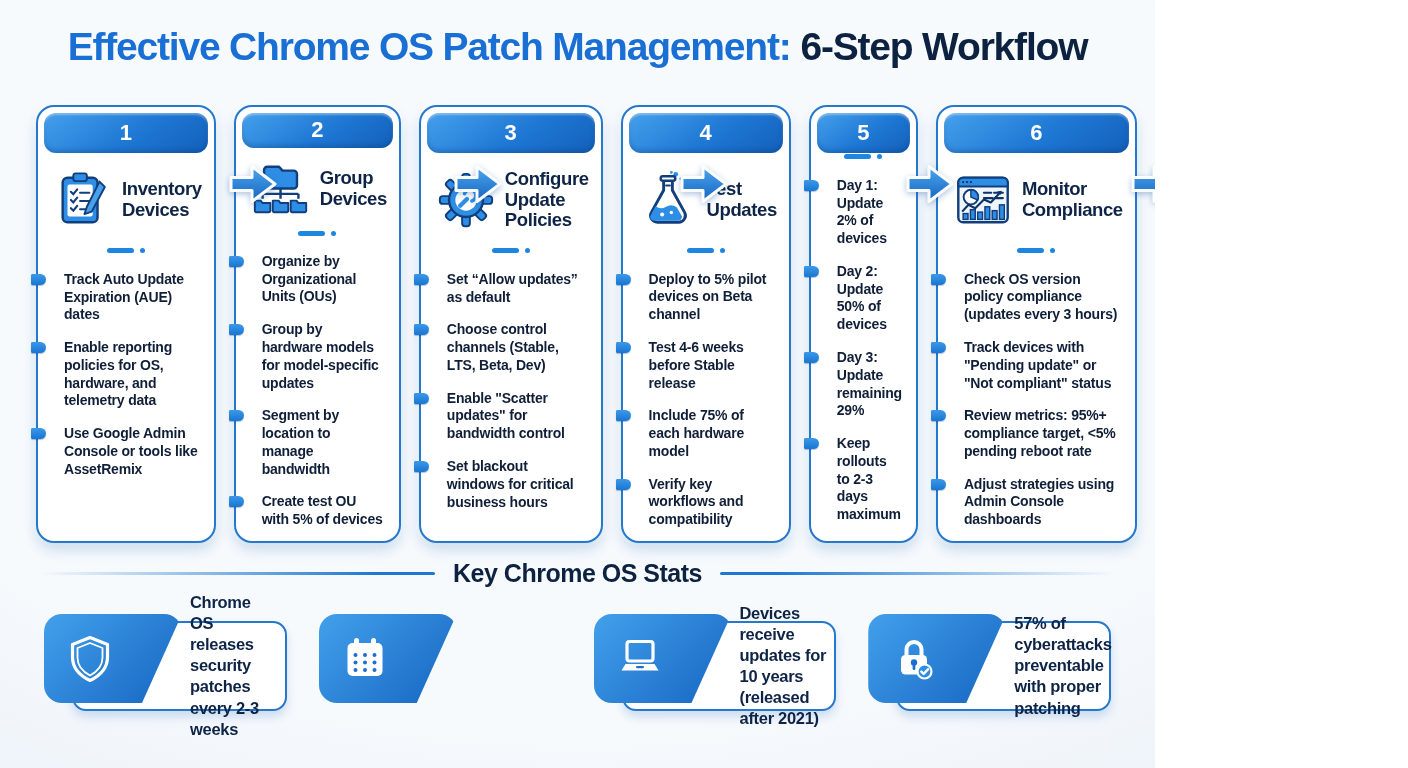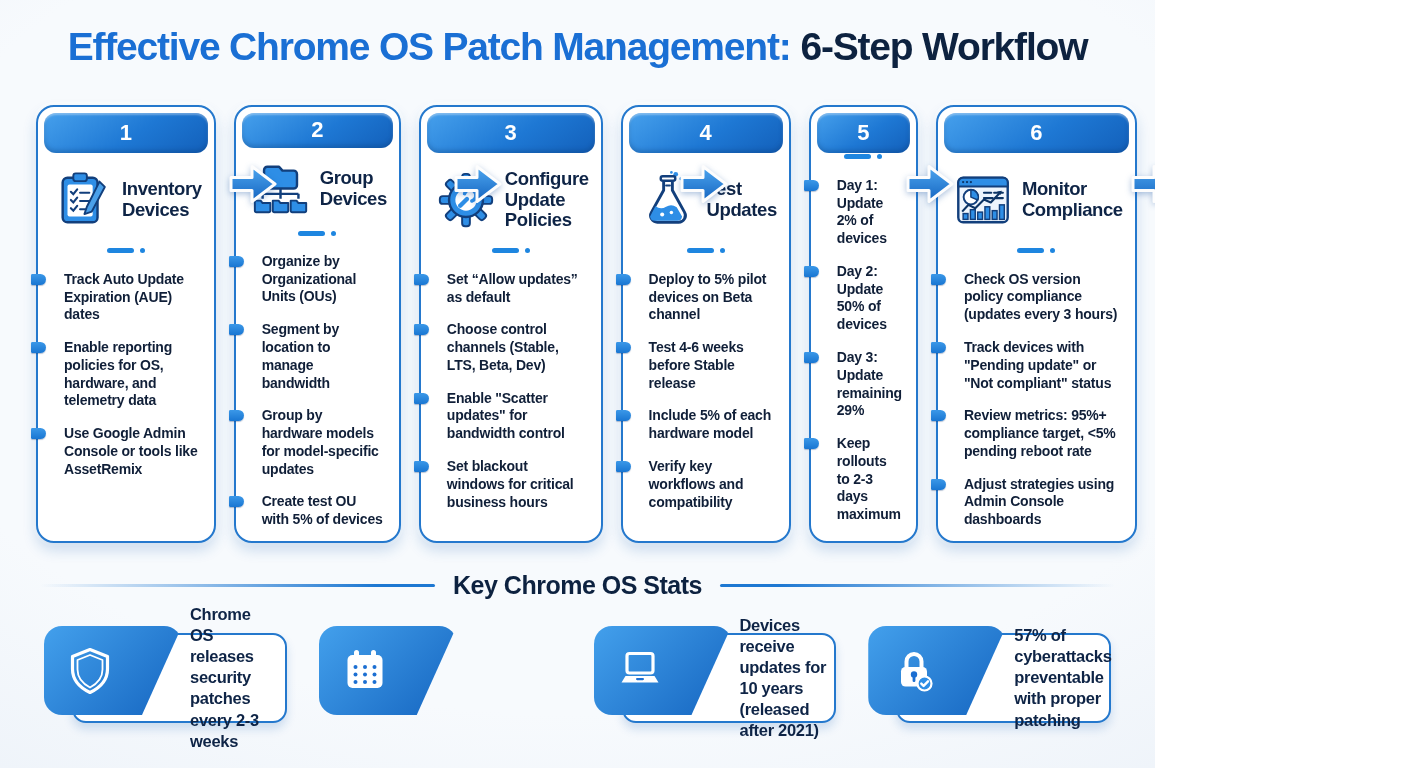--- a/index.html
+++ b/index.html
@@ -55,21 +55,21 @@
     width:15px; height:11px;
     background: linear-gradient(180deg,#3b98e8,#1976d2);
     border-radius:2px 8px 8px 2px;
     box-shadow:0 1px 1px rgba(10,50,110,.3);
   }
   .flow-arrow { position:absolute; top:56px; width:50px; height:46px; z-index:6; filter: drop-shadow(0 2px 3px rgba(20,80,160,.35)); }
   .arrow-1 { left:192px; } .arrow-2 { left:417px; } .arrow-3 { left:643px; }
   .arrow-4 { left:869px; } .arrow-5 { left:1094px; }
 
   
-  .stats-heading { display:flex; align-items:center; gap:18px; margin:28px 40px 0; }
+  .stats-heading { display:flex; align-items:center; gap:18px; margin:16px 40px 0; }
   .stats-heading h2 { font-size:25px; font-weight:700; color:#0d2240; letter-spacing:-0.5px; white-space:nowrap; }
   .heading-line { flex:1; height:3.5px; border-radius:2px; }
   .heading-line.left  { background: linear-gradient(90deg, rgba(30,120,210,0), #1e78d2 85%); }
   .heading-line.right { background: linear-gradient(270deg, rgba(30,120,210,0), #1e78d2 85%); }
 
   .stats-row { margin:26px 44px 12px; display:flex; gap:32px; }
   .stat-card { flex:1; position:relative; height:97px; }
   .stat-panel {
     position:absolute; left:28px; right:0; top:7px; bottom:0;
     background:#ffffff; border:2px solid #2478cd; border-radius:14px;
@@ -140,22 +140,22 @@
         <path d="M42 44 h6 l2 2.5 h8 v8 a1.5 1.5 0 0 1 -1.5 1.5 H43.5 A1.5 1.5 0 0 1 42 54.5 Z" fill="#2e8ee6" stroke="#123f7c" stroke-width="2" stroke-linejoin="round"></path>
       </svg>
       <div class="step-title">Group Devices</div>
     </div>
     <div class="step-divider">
           <span class="divider-dash"></span>
           <span class="divider-dot"></span>
         </div>
     <ul class="step-bullets">
       <li>Organize by Organizational Units (OUs)</li>
+      <li>Group by hardware models for model-specific updates</li>
       <li>Segment by location to manage bandwidth</li>
-      <li>Group by hardware models for model-specific updates</li>
       <li>Create test OU with 5% of devices</li>
     </ul>
   </div>
 
   <div class="step-card">
     <div class="step-header">3</div>
     <div class="step-top">
       <svg class="step-icon" viewBox="0 0 64 64">
         <g>
           <rect x="28" y="5" width="8" height="12" rx="3" fill="#2e8ee6" stroke="#123f7c" stroke-width="2" transform="rotate(0 32 32)"></rect>
@@ -202,21 +202,21 @@
       </svg>
       <div class="step-title">Test Updates</div>
     </div>
     <div class="step-divider">
           <span class="divider-dash"></span>
           <span class="divider-dot"></span>
         </div>
     <ul class="step-bullets">
       <li>Deploy to 5% pilot devices on Beta channel</li>
       <li>Test 4-6 weeks before Stable release</li>
-      <li>Include 5% of each hardware model</li>
+      <li>Include 75% of each hardware model</li>
       <li>Verify key workflows and compatibility</li>
     </ul>
   </div>
 
   <div class="step-card">
     <div class="step-header">5</div>
     <div class="step-divider">
           <span class="divider-dash"></span>
           <span class="divider-dot"></span>
         </div>

